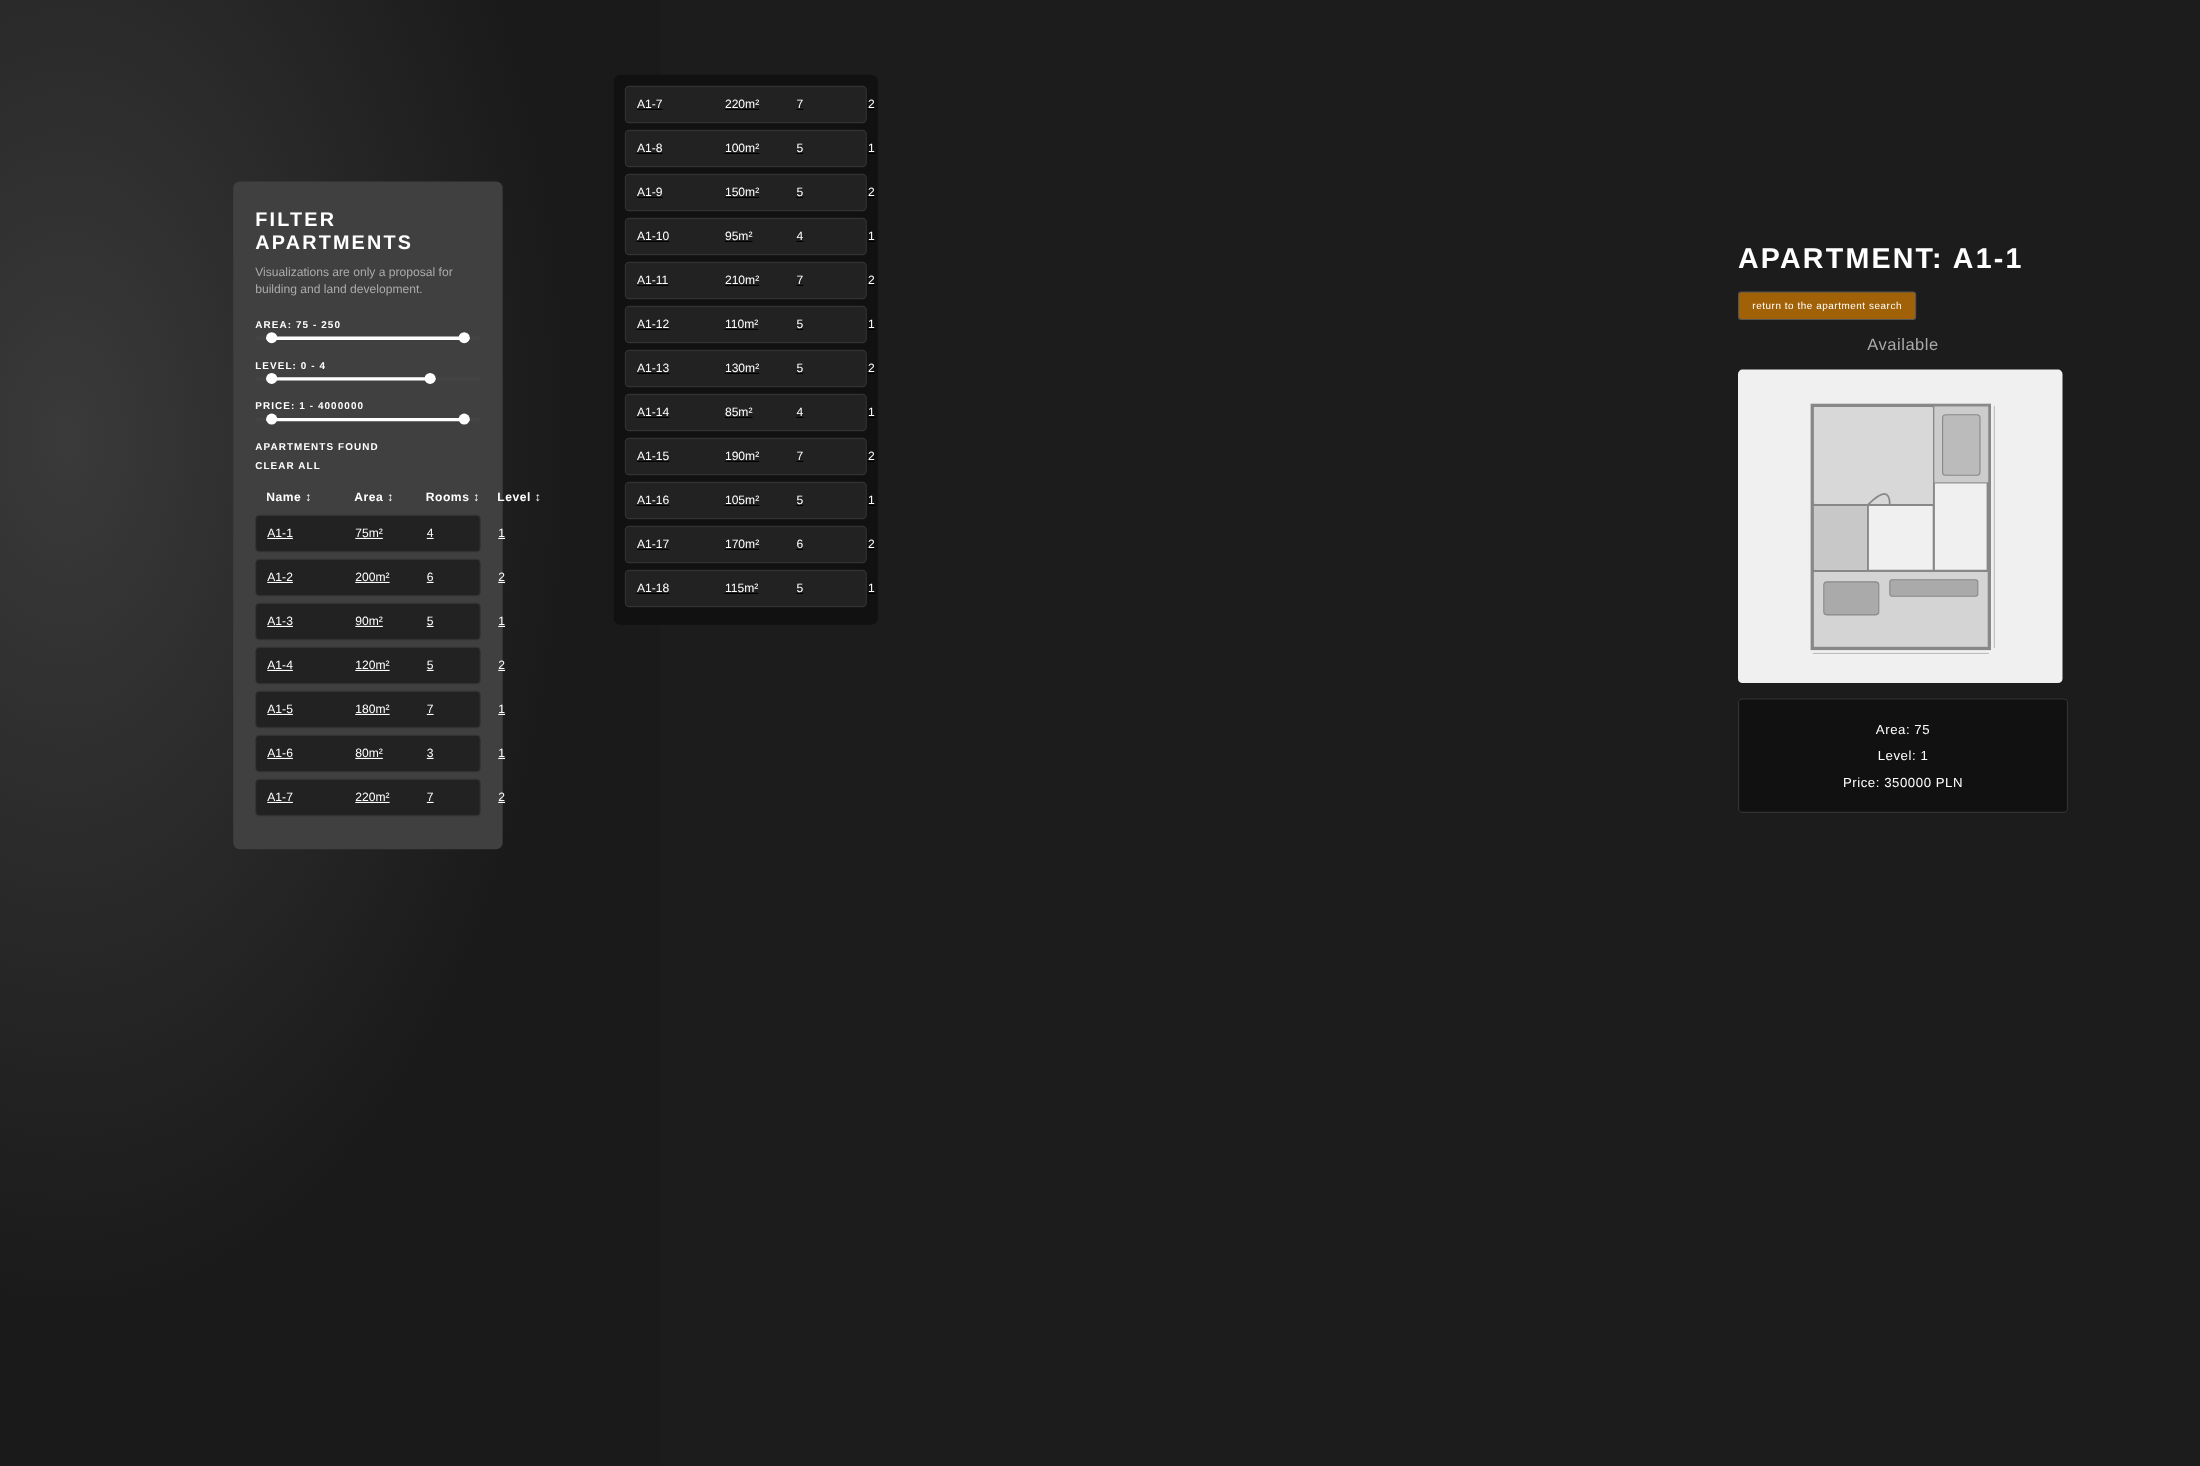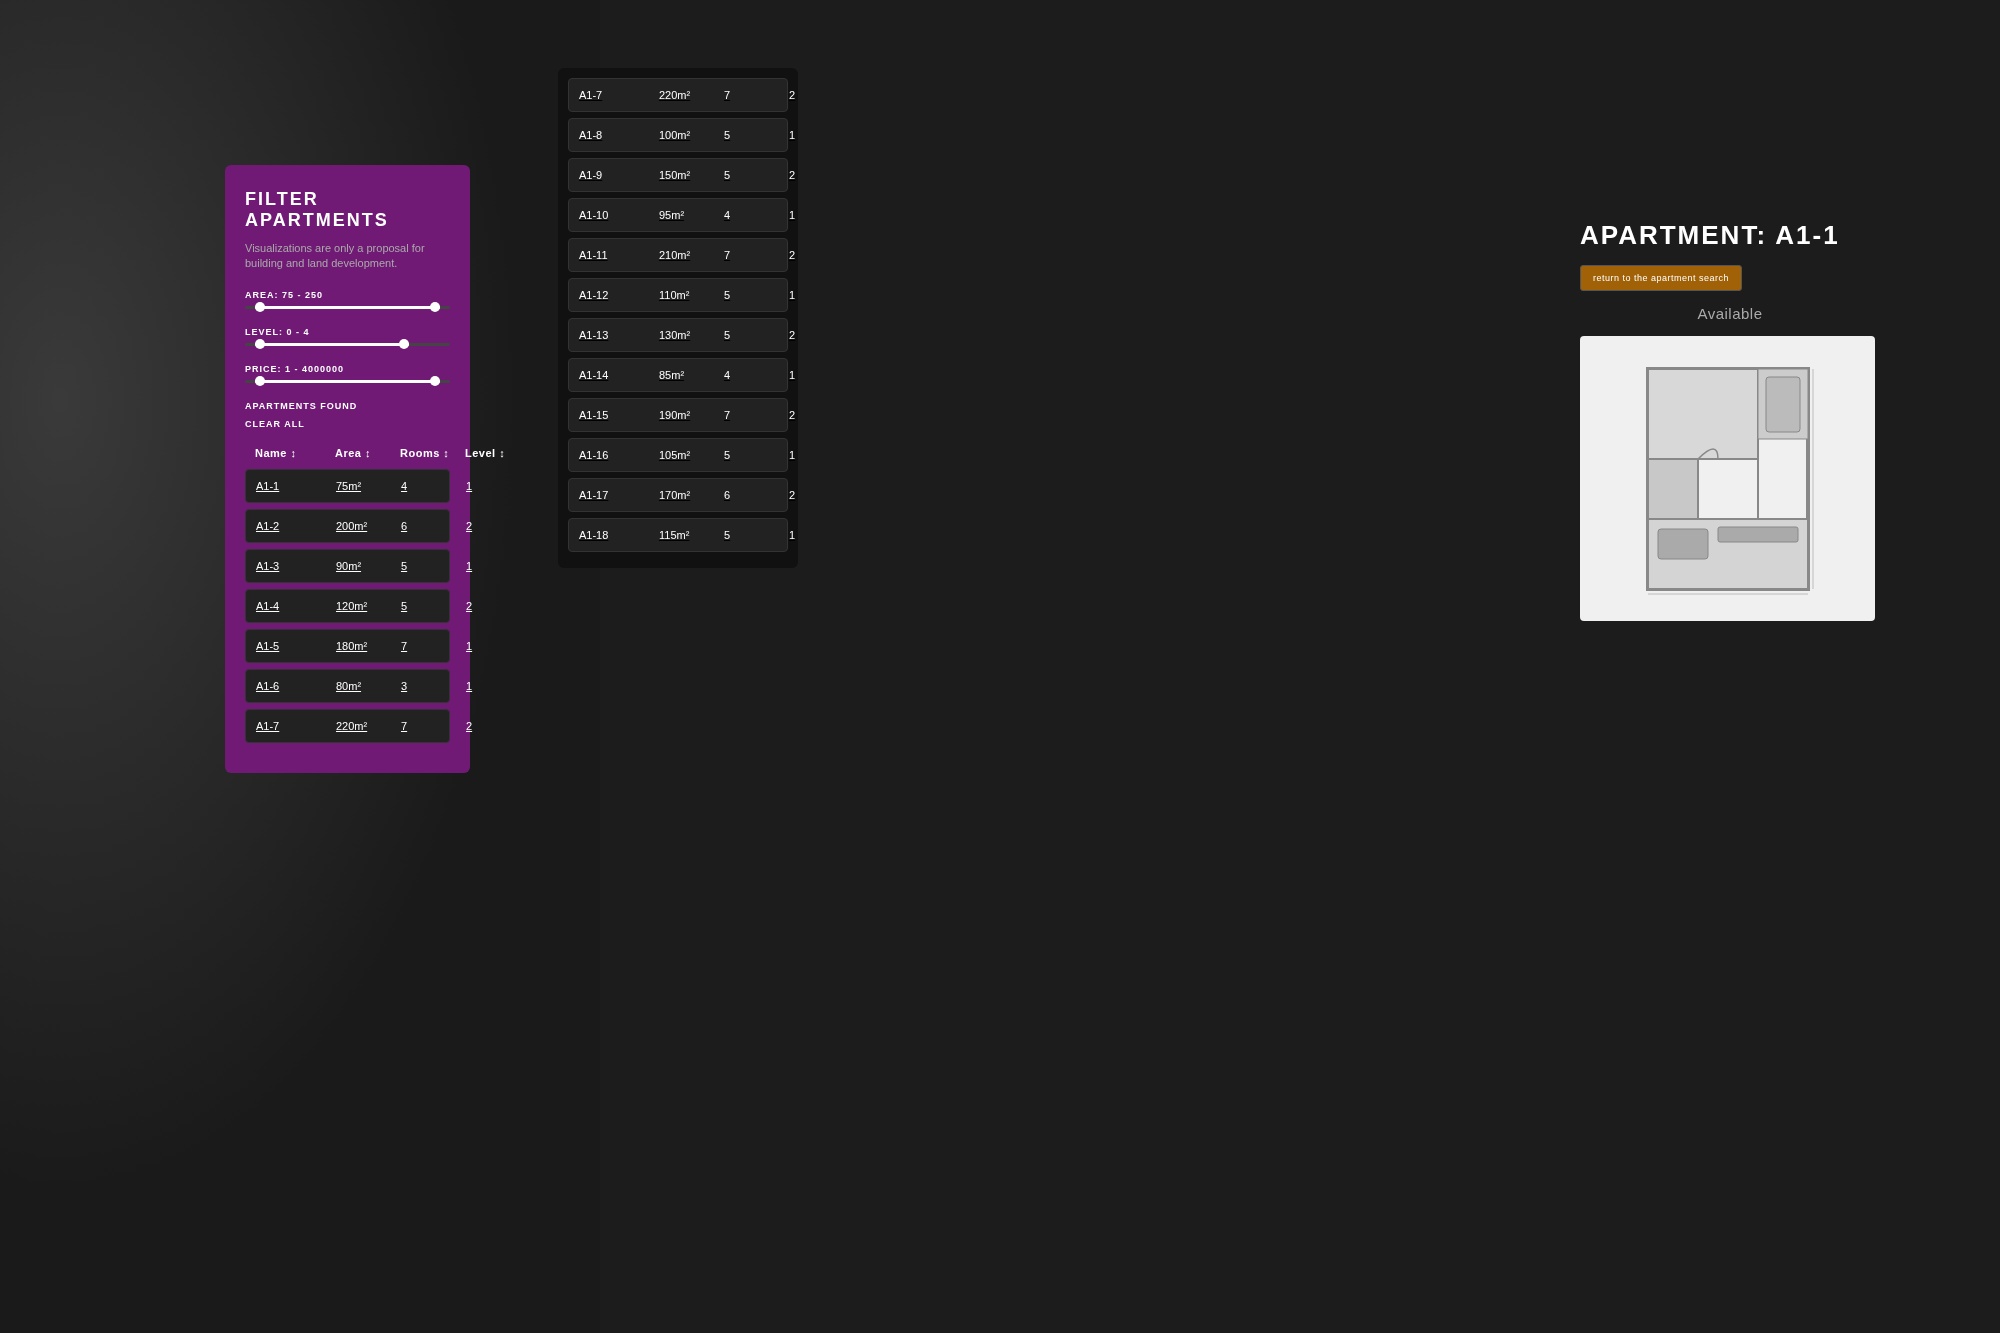--- a/index.html
+++ b/index.html
@@ -26,24 +26,24 @@
       position: absolute;
       top: 0; left: 0;
       width: 100%; height: 100%;
       background: #1c1c1c;
       pointer-events: none;
     }
 
     
     .filter-panel {
       position: absolute;
-      left: 225px;
+      left: 212px;
       top: 165px;
       width: 245px;
-      background: #701a75;
+      background: #404040;
       border-radius: 6px;
       padding: 24px 20px;
       color: #ffffff;
     }
 
     .filter-title {
       font-size: 18px;
       font-weight: 700;
       letter-spacing: 2px;
       text-transform: uppercase;
@@ -456,13 +456,18 @@
       <rect x="11" y="161" width="158" height="68" fill="#d4d4d4" stroke="none"></rect>
 
       <rect x="20" y="170" width="50" height="30" fill="#aaaaaa" rx="3" stroke="#888" stroke-width="1"></rect>
       <rect x="80" y="168" width="80" height="15" fill="#aaaaaa" rx="2" stroke="#888" stroke-width="1"></rect>
 
       <line x1="10" y1="235" x2="170" y2="235" stroke="#888" stroke-width="0.5"></line>
       <line x1="175" y1="10" x2="175" y2="230" stroke="#888" stroke-width="0.5"></line>
     </svg>
   </div>
 
+  <div class="details-box">
+    <div class="details-row">Area: 75</div>
+    <div class="details-row">Level: 1</div>
+    <div class="details-row">Price: 350000 PLN</div>
+  </div>
 </div>
 
 </body></html>

